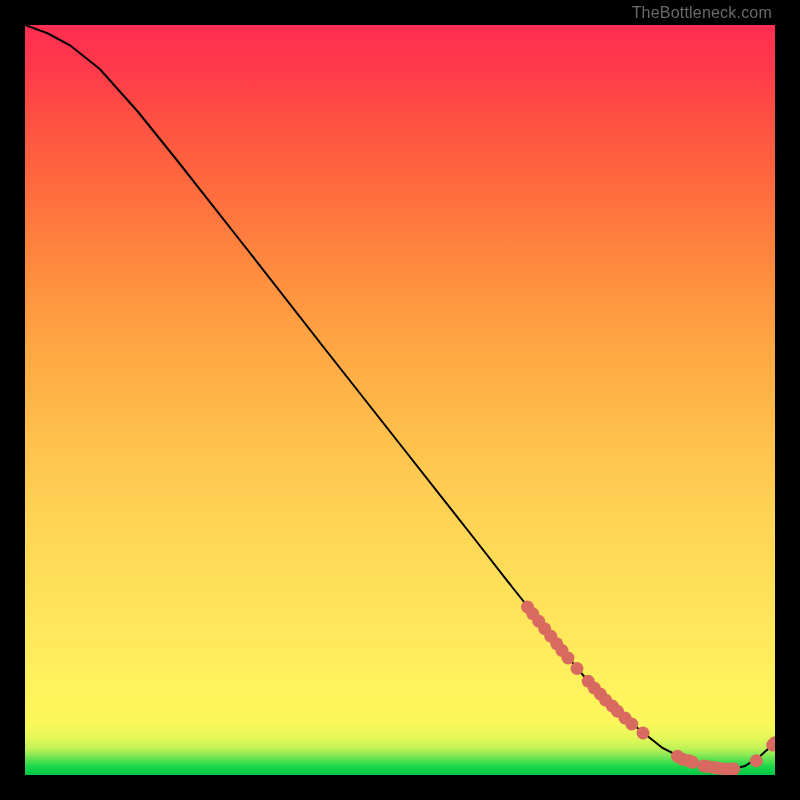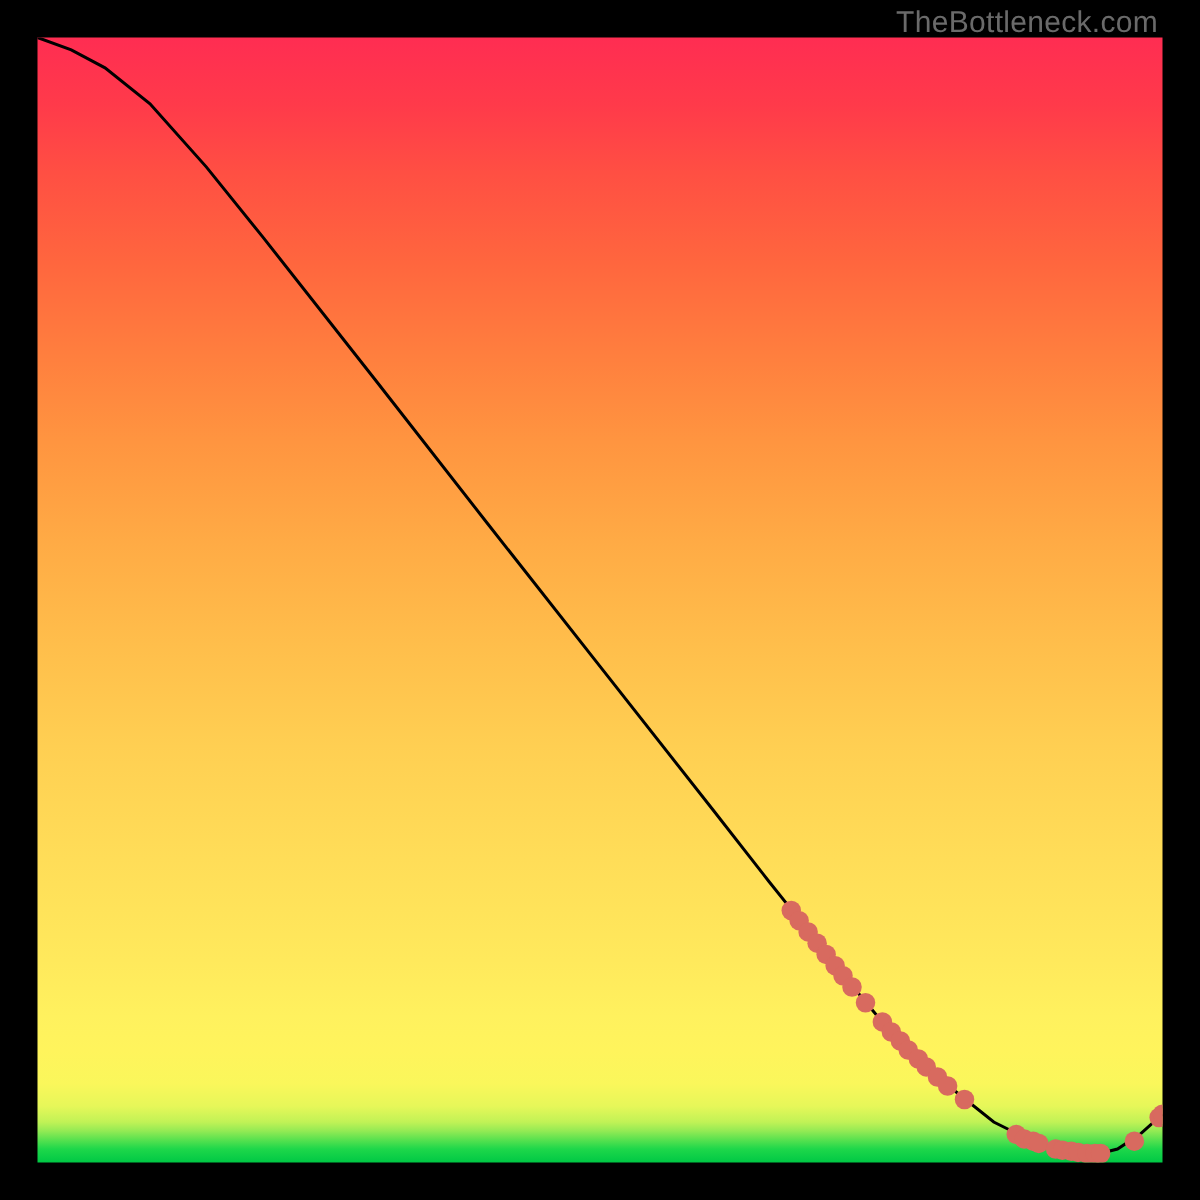--- a/index.html
+++ b/index.html
@@ -46,21 +46,21 @@
       #ff4f43 88%,
       #ff3a4a 94%,
       #ff2d52 100%
     );
   }
   .watermark {
     position: absolute;
     top: 4px;
     right: 28px;
     color: #6a6a6a;
-    font-size: 20px;
+    font-size: 16px;
     letter-spacing: 0.2px;
     font-weight: 400;
     user-select: none;
   }
   svg.overlay {
     position: absolute;
     left: 0;
     top: 0;
     width: 750px;
     height: 750px;

